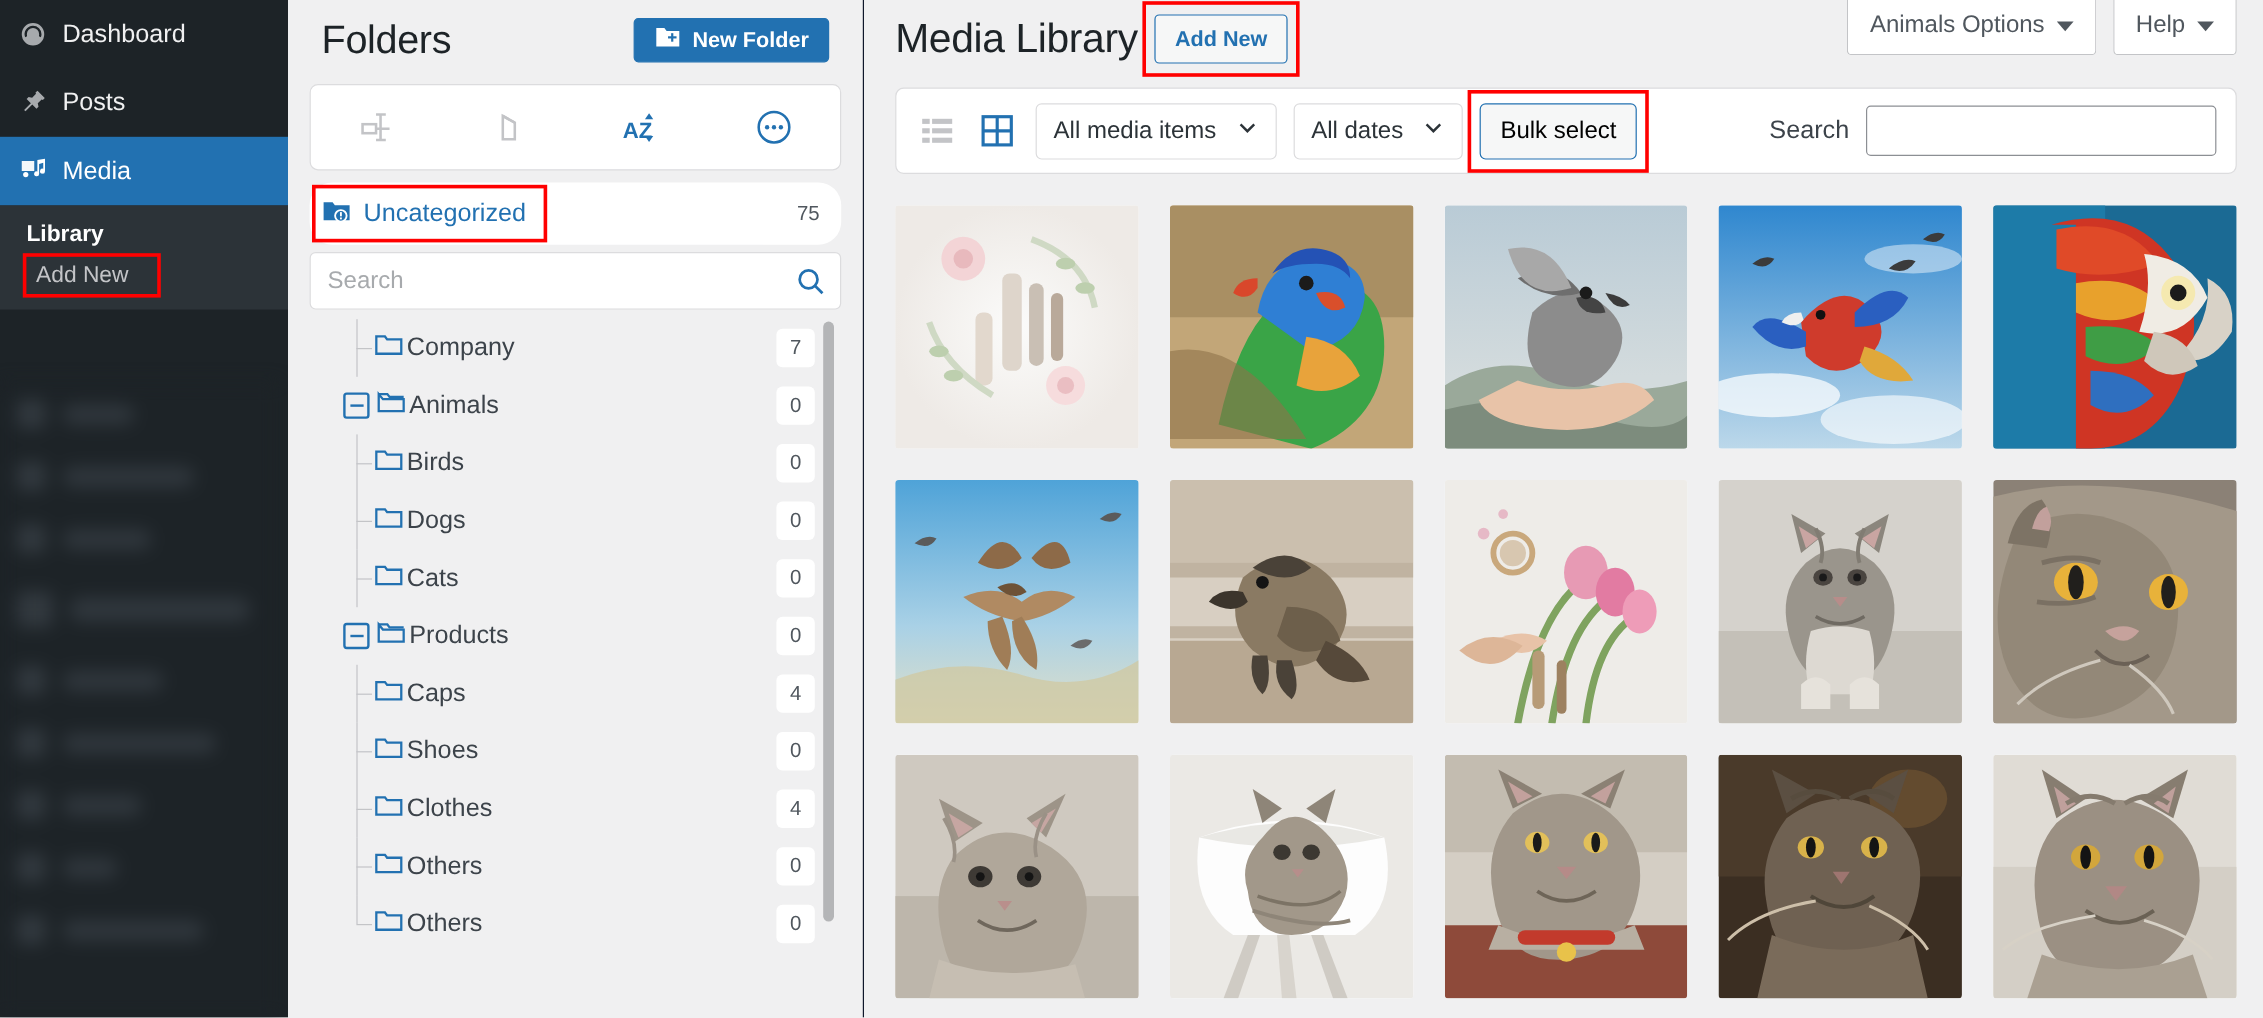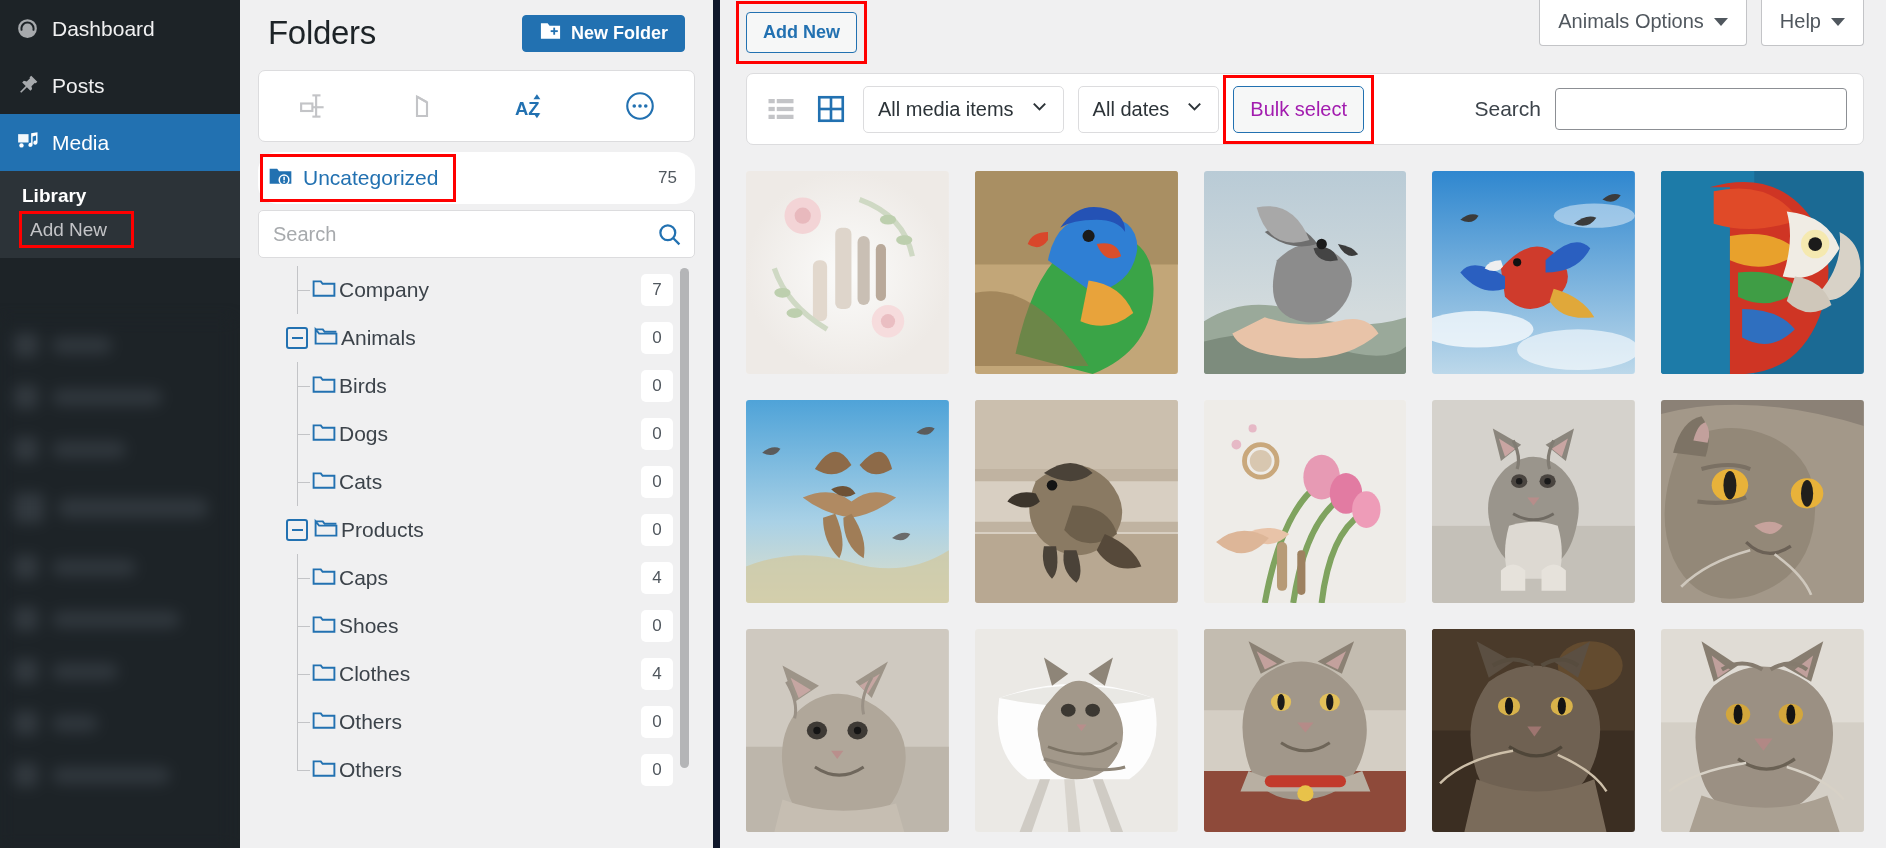--- a/index.html
+++ b/index.html
@@ -63,21 +63,21 @@
   .blur-dot { width: 24px; height: 24px; border-radius: 5px; background: #32393f; }
   .blur-bar { height: 17px; border-radius: 9px; background: #30373d; }
 
   
   .folders-panel {
     width: 480px; flex: 0 0 480px;
     background: #f0f0f1;
     padding: 0 18px;
     position: relative;
     display: flex; flex-direction: column;
-    border-right: 7px solid #0f172a;
+    border-right: 1px solid #0f172a;
   }
   .folders-header {
     display: flex; align-items: center; justify-content: space-between;
     padding: 14px 10px 18px 10px;
   }
   .folders-title { font-size: 33px; color: #1d2327; font-weight: normal; letter-spacing: -0.3px; }
   .new-folder-btn {
     display: flex; align-items: center; gap: 9px;
     background: #2271b1; color: #fff;
     border: 1px solid #2271b1;
@@ -201,21 +201,21 @@
     background: #fff;
     height: 47px;
     display: flex; align-items: center; justify-content: space-between;
     gap: 16px;
     padding: 0 14px;
     font-size: 20px; color: #2c3338;
     cursor: pointer;
   }
   .bulk-btn {
     border: 1px solid #2271b1; border-radius: 5px;
-    background: #f6f7f7; color: #a21caf;
+    background: #f6f7f7; color: #000000;
     font-size: 20px;
     height: 47px;
     padding: 0 16px;
     display:flex; align-items:center;
     cursor: pointer;
   }
   .search-group { margin-left: auto; display: flex; align-items: center; gap: 14px; }
   .search-label { font-size: 21px; color: #3c434a; }
   .media-search {
     width: 292px; height: 42px;
@@ -529,20 +529,21 @@
             <span class="t-label">Others</span>
             <span class="t-count">0</span>
           </div>
         </div>
     </div>
   </section>
 
   <main class="media-main">
 
     <div class="media-head">
+      <h1 class="media-title">Media Library</h1>
       <span style="position:relative;display:inline-block;">
         <button class="addnew-btn">Add New</button>
         <span class="row-hl" style="left:-10px;top:-11px;width:calc(100% + 20px);height:calc(100% + 22px);"></span>
       </span>
     </div>
 
     <div class="media-toolbar">
       <div class="view-btn">
         <svg viewBox="0 0 24 24" width="30" height="30" fill="#c3c4c7">
           <rect x="2" y="4" width="5" height="3.4"></rect>

